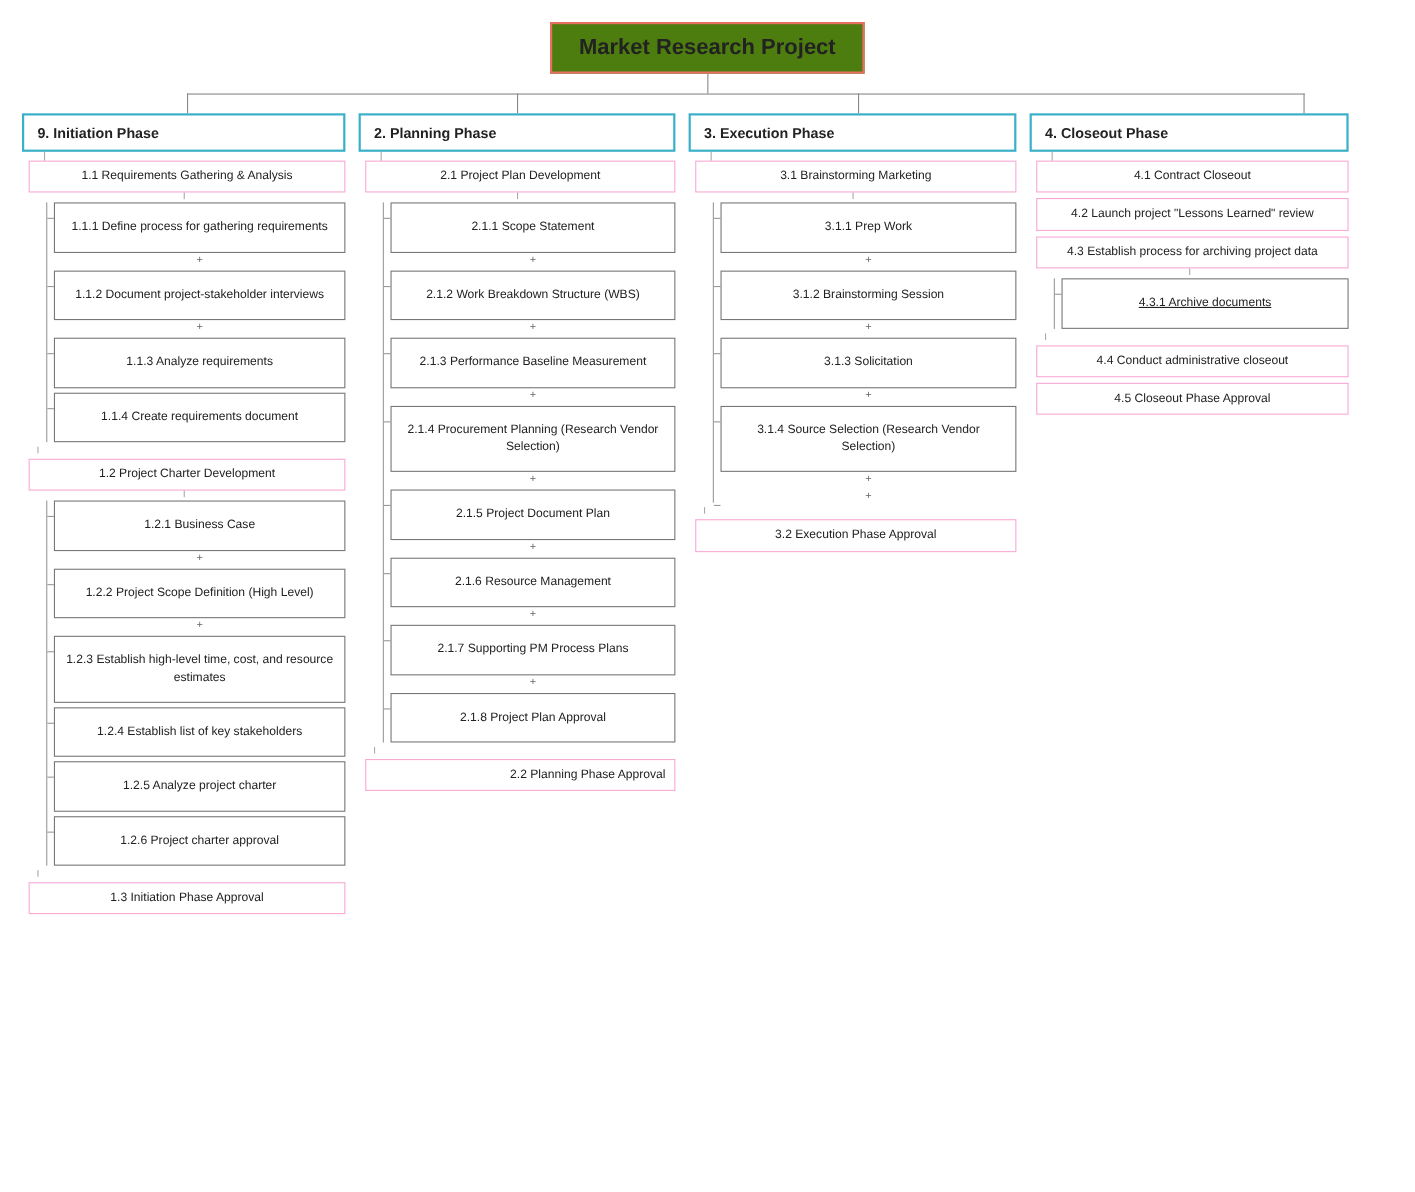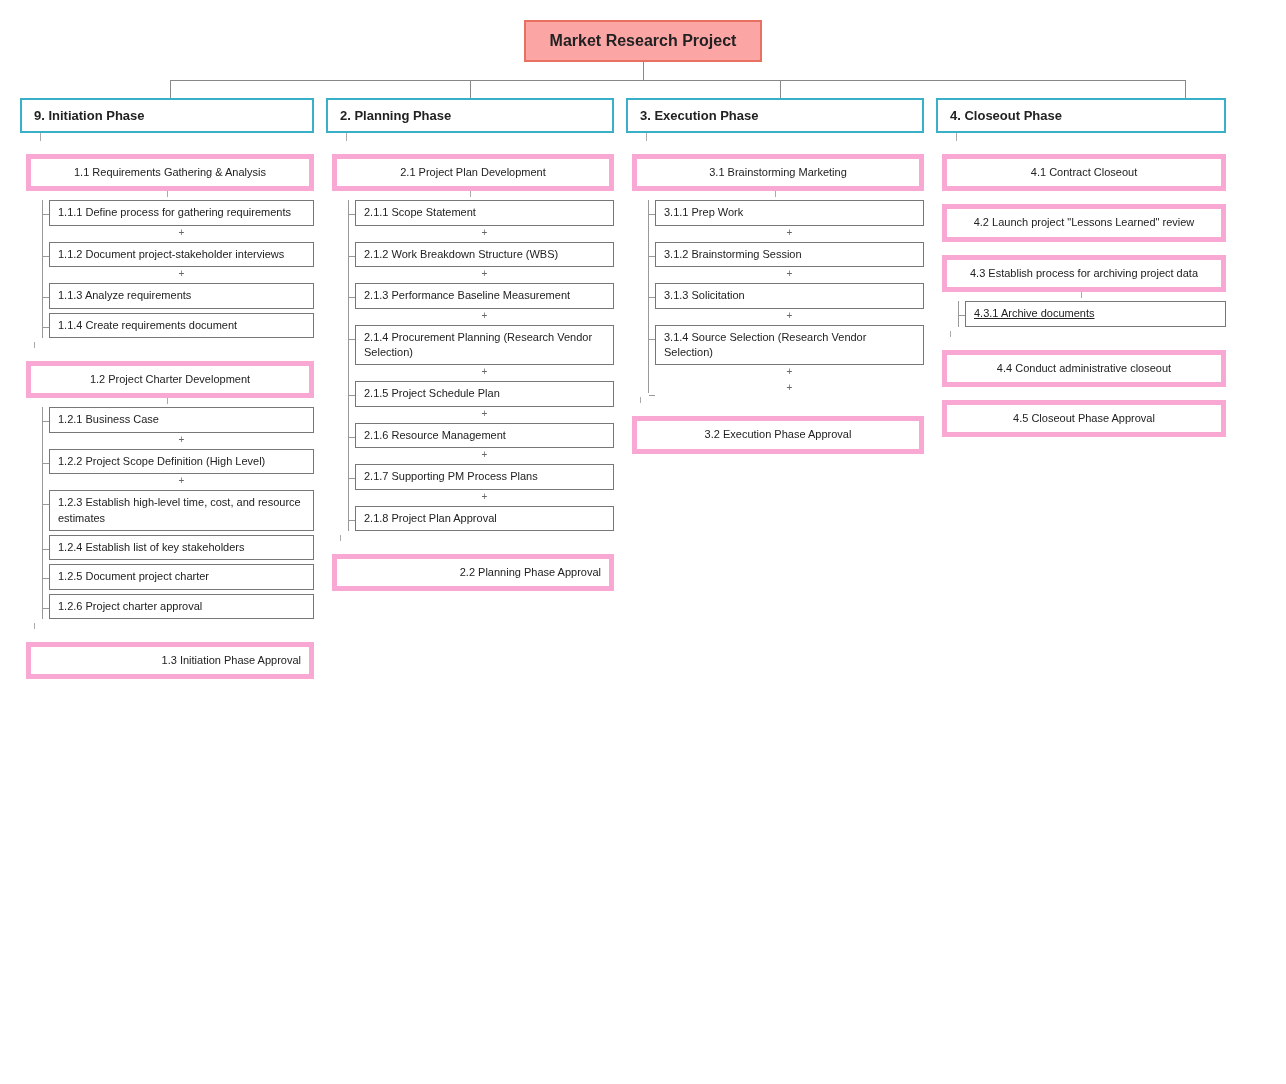--- a/index.html
+++ b/index.html
@@ -21,54 +21,53 @@
 
     
     .root-node {
       display: flex;
       justify-content: center;
       margin-bottom: 0;
     }
 
     .node-root {
       border: 2px solid #e87060;
-      background: #fca5a5;
+      background: #4d7c0f;
       padding: 10px 24px;
       font-weight: bold;
-      font-size: 16px;
+      font-size: 20px;
       text-align: center;
       min-width: 200px;
     }
 
     
     .phase-header {
       border: 2px solid #3ab0c8;
       background: #fff;
       padding: 8px 12px;
       font-weight: bold;
       font-size: 13px;
       text-align: left;
     }
 
     
     .node-box {
-      border: 5px solid #f9a8d4;
+      border: 1px solid #f9a8d4;
       background: #fff;
       padding: 6px 8px;
       text-align: center;
       font-size: 11px;
       line-height: 1.4;
-      margin-top: 13px;
     }
 
     .node-box-left {
       border: 1px solid #777;
       background: #fff;
-      padding: 4px 8px;
-      text-align: left;
+      padding: 14px 8px;
+      text-align: center;
       font-size: 11px;
       line-height: 1.4;
     }
 
     
     .phases-grid {
       display: grid;
       grid-template-columns: 300px 300px 310px 296px;
       gap: 0;
       align-items: start;
@@ -203,33 +202,33 @@
                 <span class="plus-sign">+</span>
               </div>
           </div>
           <div class="child-item">
             <div class="node-box-left"><span>1.2.3  Establish high-level time, cost, and resource estimates</span></div>
           </div>
           <div class="child-item">
             <div class="node-box-left"><span>1.2.4  Establish list of key stakeholders</span></div>
           </div>
           <div class="child-item">
-            <div class="node-box-left"><span>1.2.5  Document project charter</span></div>
+            <div class="node-box-left"><span>1.2.5  Analyze project charter</span></div>
           </div>
           <div class="child-item">
             <div class="node-box-left"><span>1.2.6  Project charter approval</span></div>
           </div>
         </div>
         <div style="display:flex; justify-content:flex-start; padding-left:14px; height:6px;">
             <div style="width:1px;background:#aaa;"></div>
           </div>
       </div>
 
       <div class="phase-section">
-        <div class="node-box" style="margin-left:6px;text-align:right;">
+        <div class="node-box" style="margin-left:6px;">
           <span>1.3  Initiation Phase Approval</span>
         </div>
       </div>
     </div>
 
     <div class="phase-col">
       <div class="phase-header">2.  Planning Phase</div>
       <div style="display:flex; justify-content:flex-start; padding-left:20px; height:8px;">
         <div style="width:1px; background:#aaa; height:100%;"></div>
       </div>
@@ -260,21 +259,21 @@
                 <span class="plus-sign">+</span>
               </div>
           </div>
           <div class="child-item">
             <div class="node-box-left"><span>2.1.4    Procurement Planning (Research Vendor Selection)</span></div>
             <div class="expand-center">
                 <span class="plus-sign">+</span>
               </div>
           </div>
           <div class="child-item">
-            <div class="node-box-left"><span>2.1.5  Project Schedule Plan</span></div>
+            <div class="node-box-left"><span>2.1.5  Project Document Plan</span></div>
             <div class="expand-center">
                 <span class="plus-sign">+</span>
               </div>
           </div>
           <div class="child-item">
             <div class="node-box-left"><span>2.1.6  Resource Management</span></div>
             <div class="expand-center">
                 <span class="plus-sign">+</span>
               </div>
           </div>

